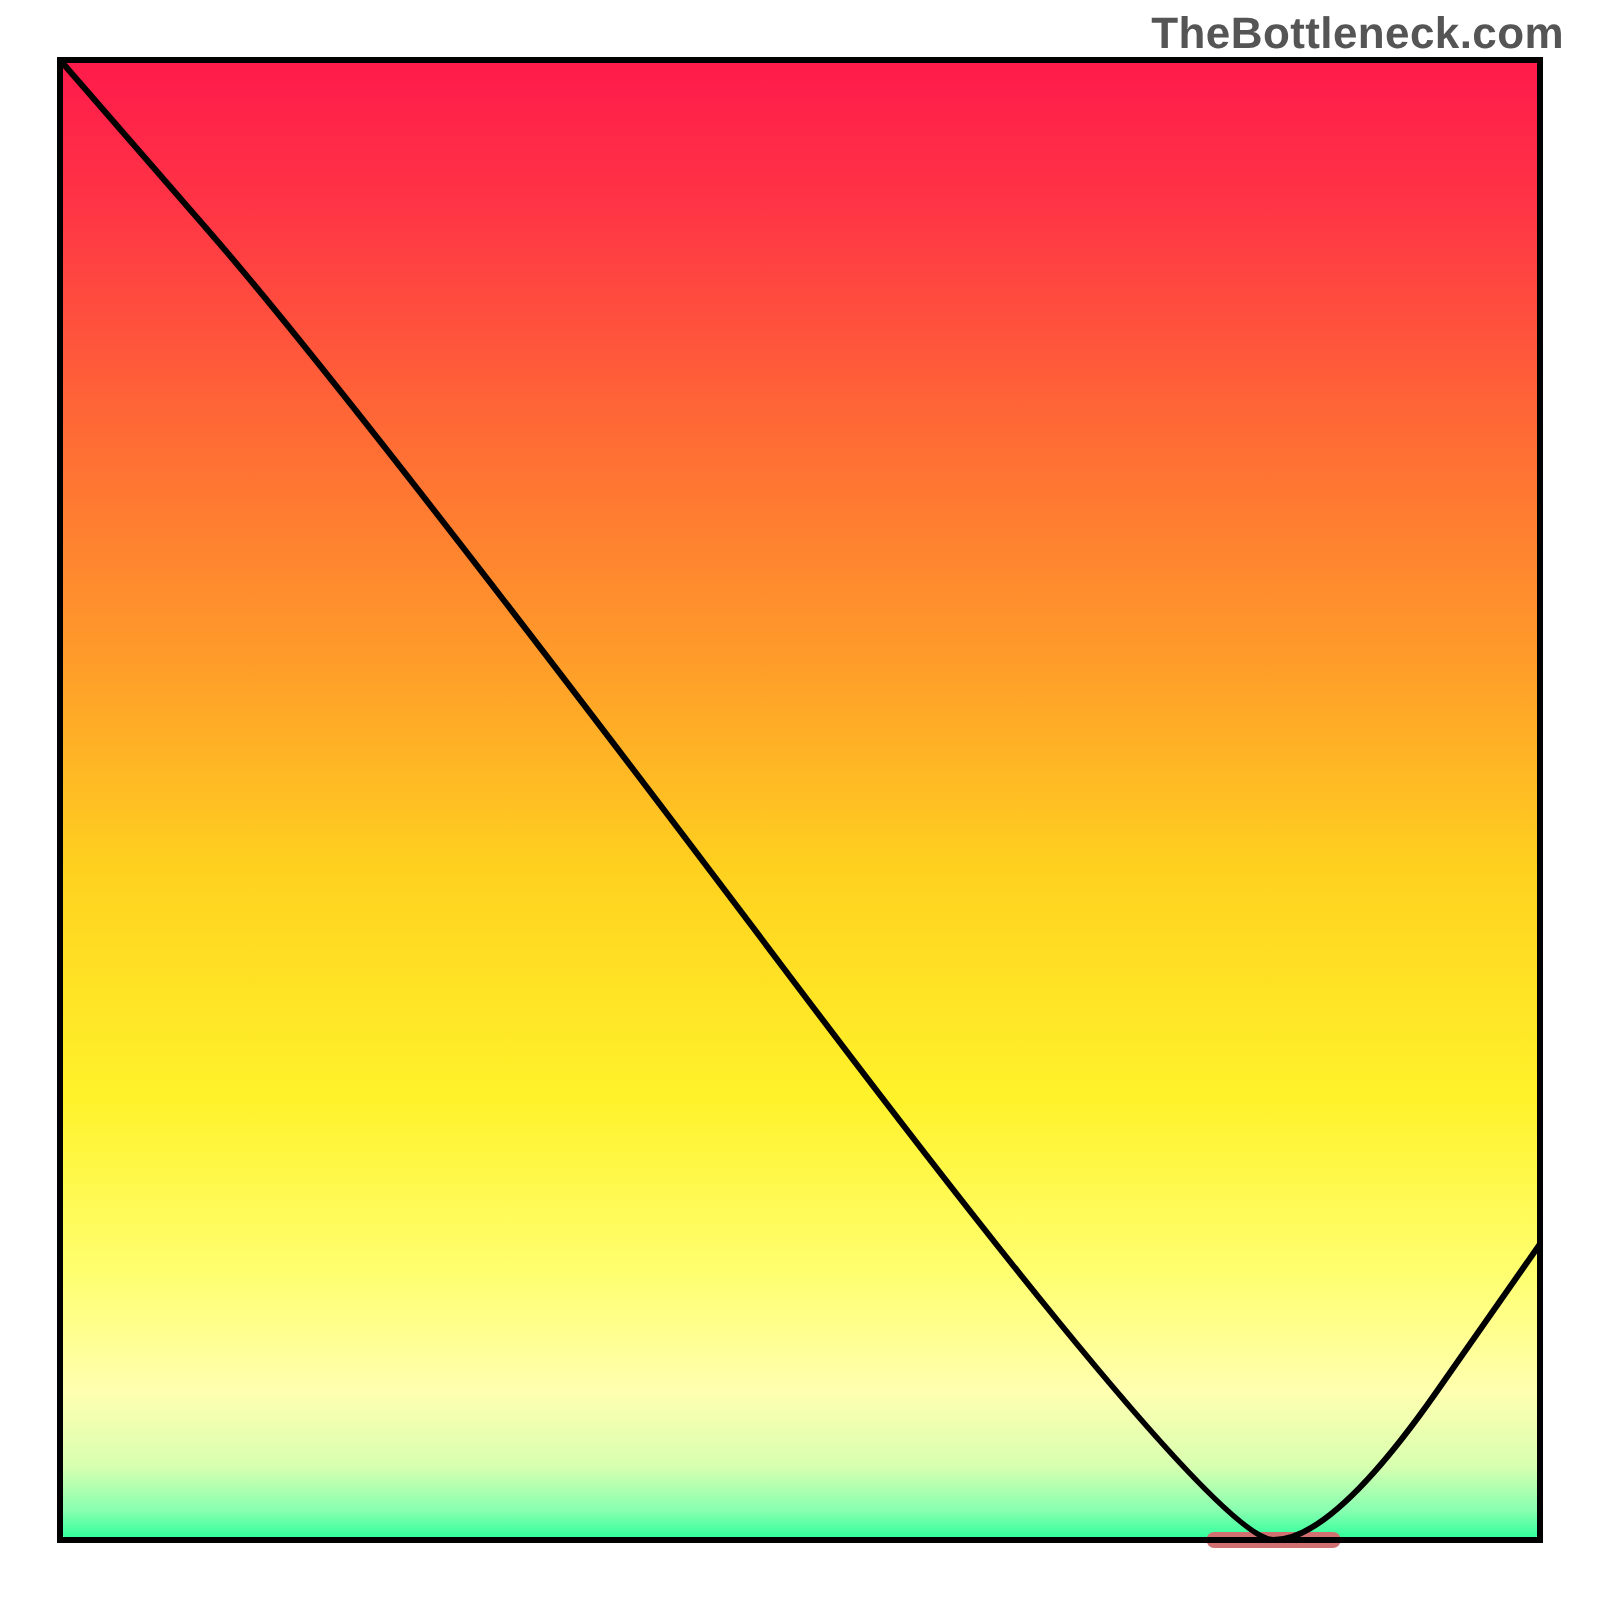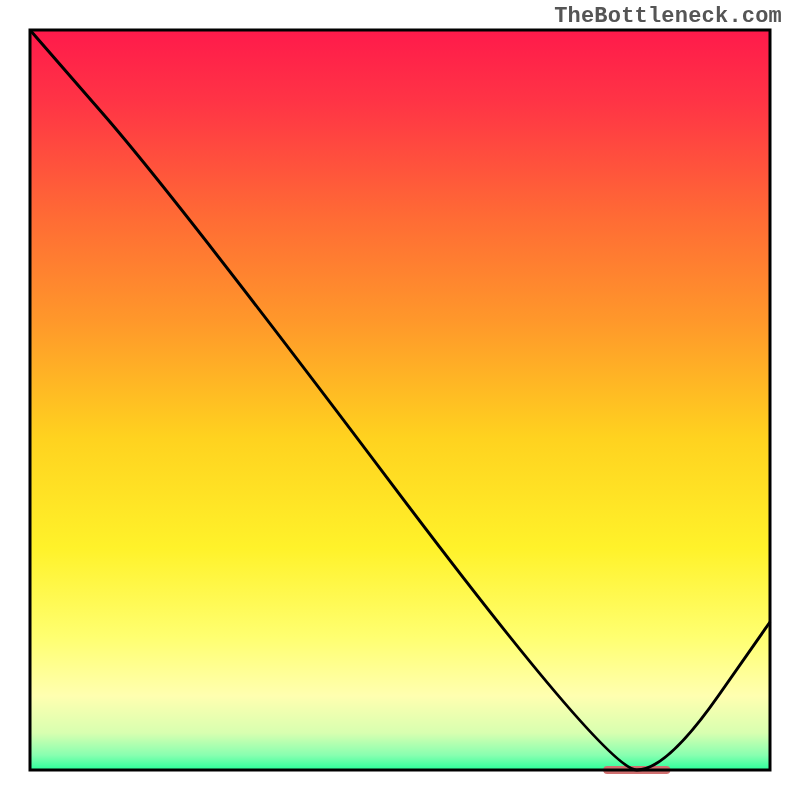--- a/index.html
+++ b/index.html
@@ -7,21 +7,20 @@
     padding: 0;
     width: 800px;
     height: 800px;
     background: #ffffff;
     font-family: Arial, Helvetica, sans-serif;
   }
   .container {
     position: relative;
     width: 800px;
     height: 696px;
-    font-family: Liberation Mono, monospace;
   }
   .watermark {
     position: absolute;
     top: 4px;
     right: 18px;
     font-size: 22px;
     font-weight: bold;
     color: #555;
     letter-spacing: 0.2px;
   }

